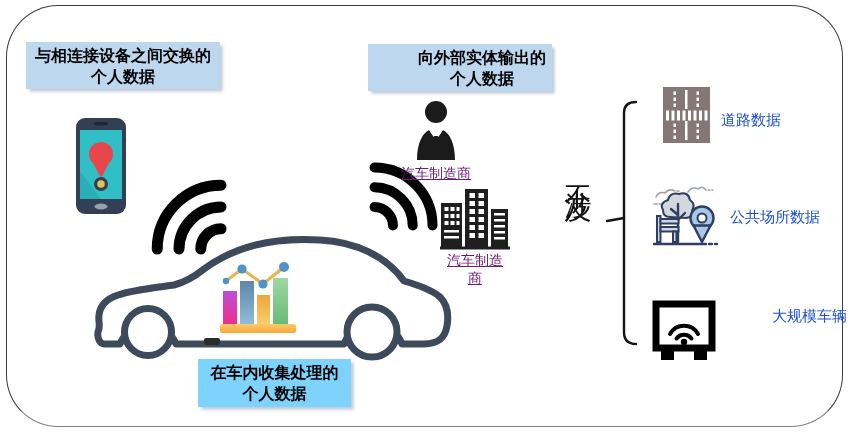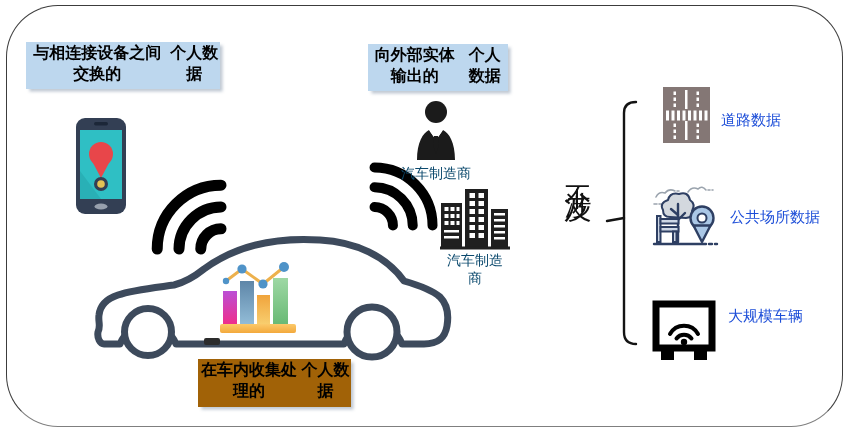--- a/index.html
+++ b/index.html
@@ -1,33 +1,33 @@
 <!DOCTYPE html>
 <html><head>
 <meta charset="utf-8">
 <style>
   html,body{margin:0;padding:0;background:#fff;}
   body{font-family:"Liberation Sans","DejaVu Sans",sans-serif;}
   #stage{position:relative;width:850px;height:434px;background:#fff;overflow:hidden;}
   .frame{position:absolute;left:6px;top:5px;right:7px;bottom:7px;border:1.6px solid #3c3c3c;
          border-bottom-color:#7f7f7f;border-radius:52px;background:#fff;}
   .label-box{position:absolute;background:#bdd7ee;box-shadow:2.5px 2.5px 3px rgba(110,130,155,.45);
-             display:flex;justify-content:center;align-items:flex-start;
+             display:flex;flex-direction:column;justify-content:center;align-items:center;
              font-size:16px;font-weight:600;color:#000;line-height:21px;text-align:center;}
   .box-connected{left:26px;top:42px;width:194px;height:47px;}
-  .box-external{left:368px;top:44px;width:140px;height:47px;}
-  .box-invehicle{left:198px;top:359px;width:153px;height:48px;background:#a16207;}
-  .cap{position:absolute;font-size:14px;color:#0c4a6e;text-align:center;}
+  .box-external{left:368px;top:44px;width:140px;height:47px;padding-left:44px;}
+  .box-invehicle{left:198px;top:359px;width:153px;height:48px;background:#7dd3fc;}
+  .cap{position:absolute;font-size:14px;color:#701a75;text-align:center;text-decoration:underline;}
   .cap-phone{left:54px;top:220px;width:94px;}
   .cap-manufacturer{left:395px;top:165px;width:82px;}
   .cap-insurance{left:442px;top:252px;width:66px;}
   .item-label{position:absolute;font-size:15px;color:#1d4ed8;line-height:21px;}
   .lbl-road{left:721px;top:109px;}
   .lbl-park{left:730px;top:206px;}
-  .lbl-tracking{left:728px;top:305px;}
+  .lbl-tracking{left:772px;top:305px;}
   .not-involved{position:absolute;left:560px;top:164px;writing-mode:vertical-rl;text-orientation:upright;
                 font-size:27px;font-weight:500;color:#111;letter-spacing:6px;}
   .abs{position:absolute;}
   svg{display:block;}
 </style>
 </head>
 <body>
 
 <div id="stage">
 

